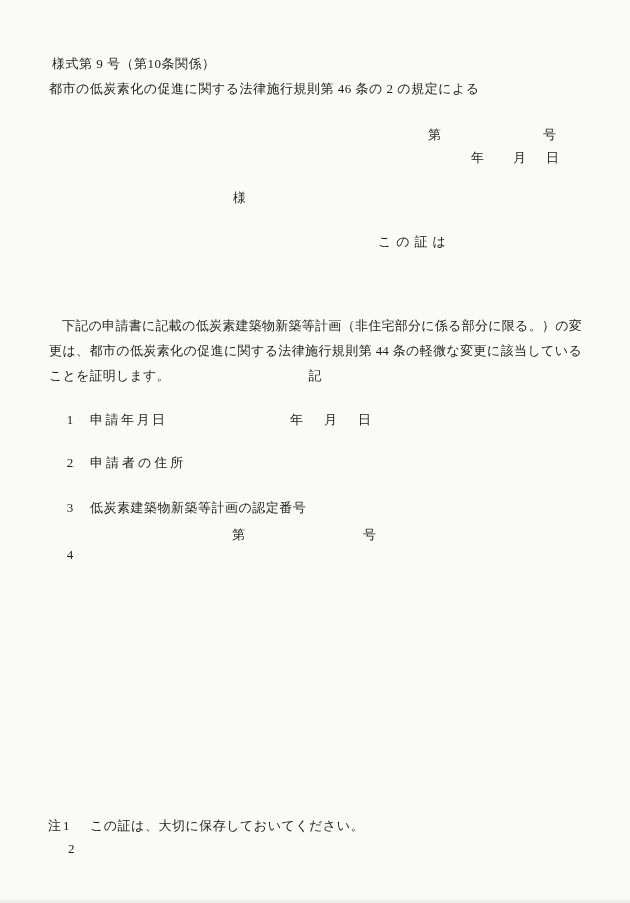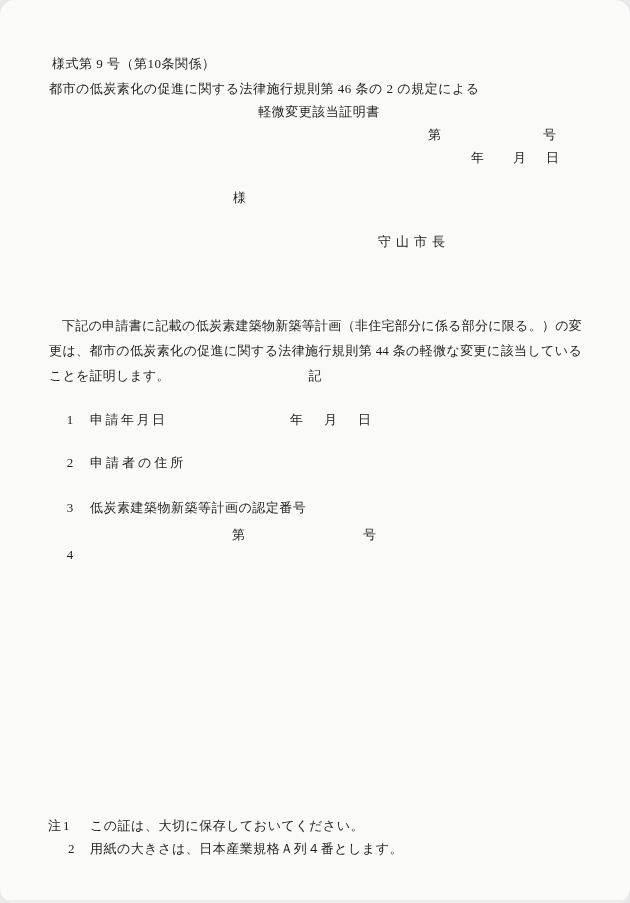--- a/index.html
+++ b/index.html
@@ -7,21 +7,20 @@
     position: relative;
     width: 630px;
     height: 903px;
     margin: 0 auto;
     background: #fafaf9;
     font-family: "Liberation Serif", "DejaVu Serif", serif;
     color: #1e1e1e;
     font-size: 13px;
     line-height: 1.25;
     overflow: hidden;
-    border-radius: 15px;
   }
   .abs { position: absolute; white-space: nowrap; }
 
   .form-number   { left: 52px;  top: 56px; letter-spacing: 0.5px; }
   .title-line1   { left: 49px;  top: 81px;  width: 540px; text-align: left; letter-spacing: 0.5px; }
   .title-line2   { left: 49px;  top: 104px; width: 540px; text-align: center; letter-spacing: 0.5px; }
 
   .issue-dai     { left: 428px; top: 127px; }
   .issue-go      { left: 543px; top: 127px; }
   .issue-year    { left: 471px; top: 150px; }
@@ -74,31 +73,30 @@
   }
 </style>
 </head>
 <body>
 
 <div class="page">
 
   <div class="abs form-number">様式第 9 号（第10条関係）</div>
 
   <div class="abs title-line1">都市の低炭素化の促進に関する法律施行規則第 46 条の 2 の規定による</div>
-  <div class="abs title-line2">軽微変更該当証明書</div>
 
   <span class="abs issue-dai">第</span>
   <span class="abs issue-go">号</span>
   <span class="abs issue-year">年</span>
   <span class="abs issue-month">月</span>
   <span class="abs issue-day">日</span>
 
   <span class="abs addressee">様</span>
 
-  <span class="abs sender">守山市長</span>
+  <span class="abs sender">この証は</span>
 
   <div class="abs paragraph">下記の申請書に記載の低炭素建築物新築等計画（非住宅部分に係る部分に限る。）の変更は、都市の低炭素化の促進に関する法律施行規則第 44 条の軽微な変更に該当していることを証明します。</div>
 
   <div class="abs list-heading">記</div>
 
   <span class="abs item-num i1-num">1</span>
   <span class="abs i1-label">申請年月日</span>
   <span class="abs i1-year">年</span>
   <span class="abs i1-month">月</span>
   <span class="abs i1-day">日</span>
@@ -110,16 +108,15 @@
   <span class="abs i3-label">低炭素建築物新築等計画の認定番号</span>
   <span class="abs i3-dai">第</span>
   <span class="abs i3-go">号</span>
 
   <span class="abs item-num i4-num">4</span>
 
   <span class="abs note-marker">注</span>
   <span class="abs n1-num">1</span>
   <span class="abs n1-text">この証は、大切に保存しておいてください。</span>
   <span class="abs n2-num">2</span>
-  <span class="abs n2-text">用紙の大きさは、日本産業規格Ａ列４番とします。</span>
 
   <div class="bottom-edge"></div>
 </div>
 
 </body></html>

